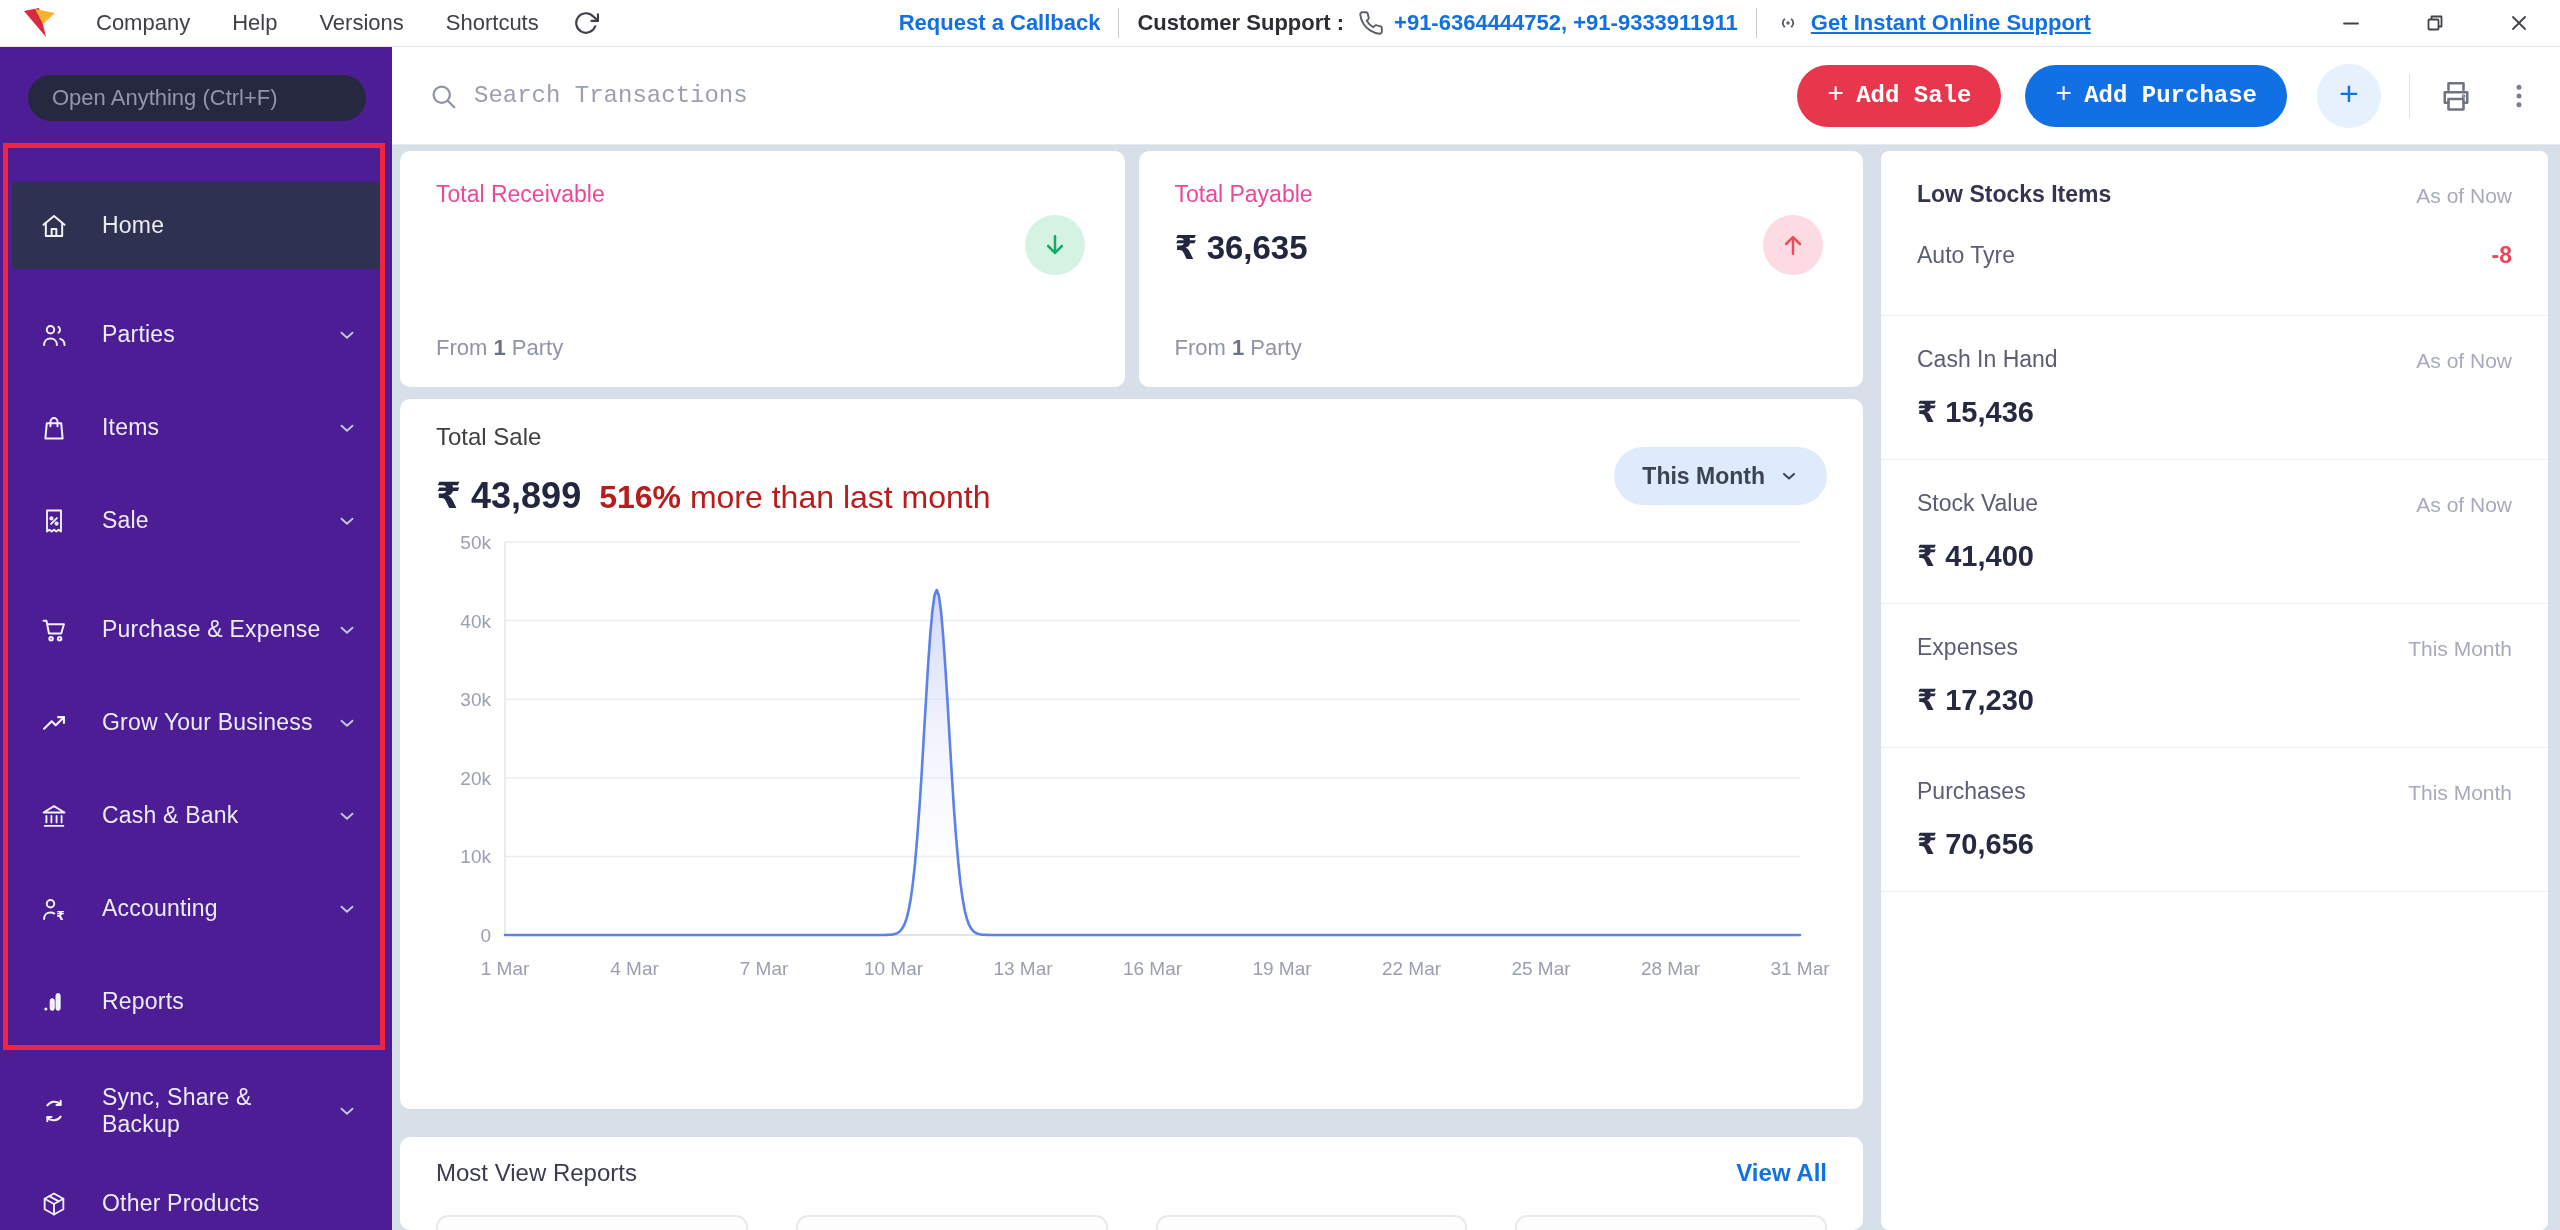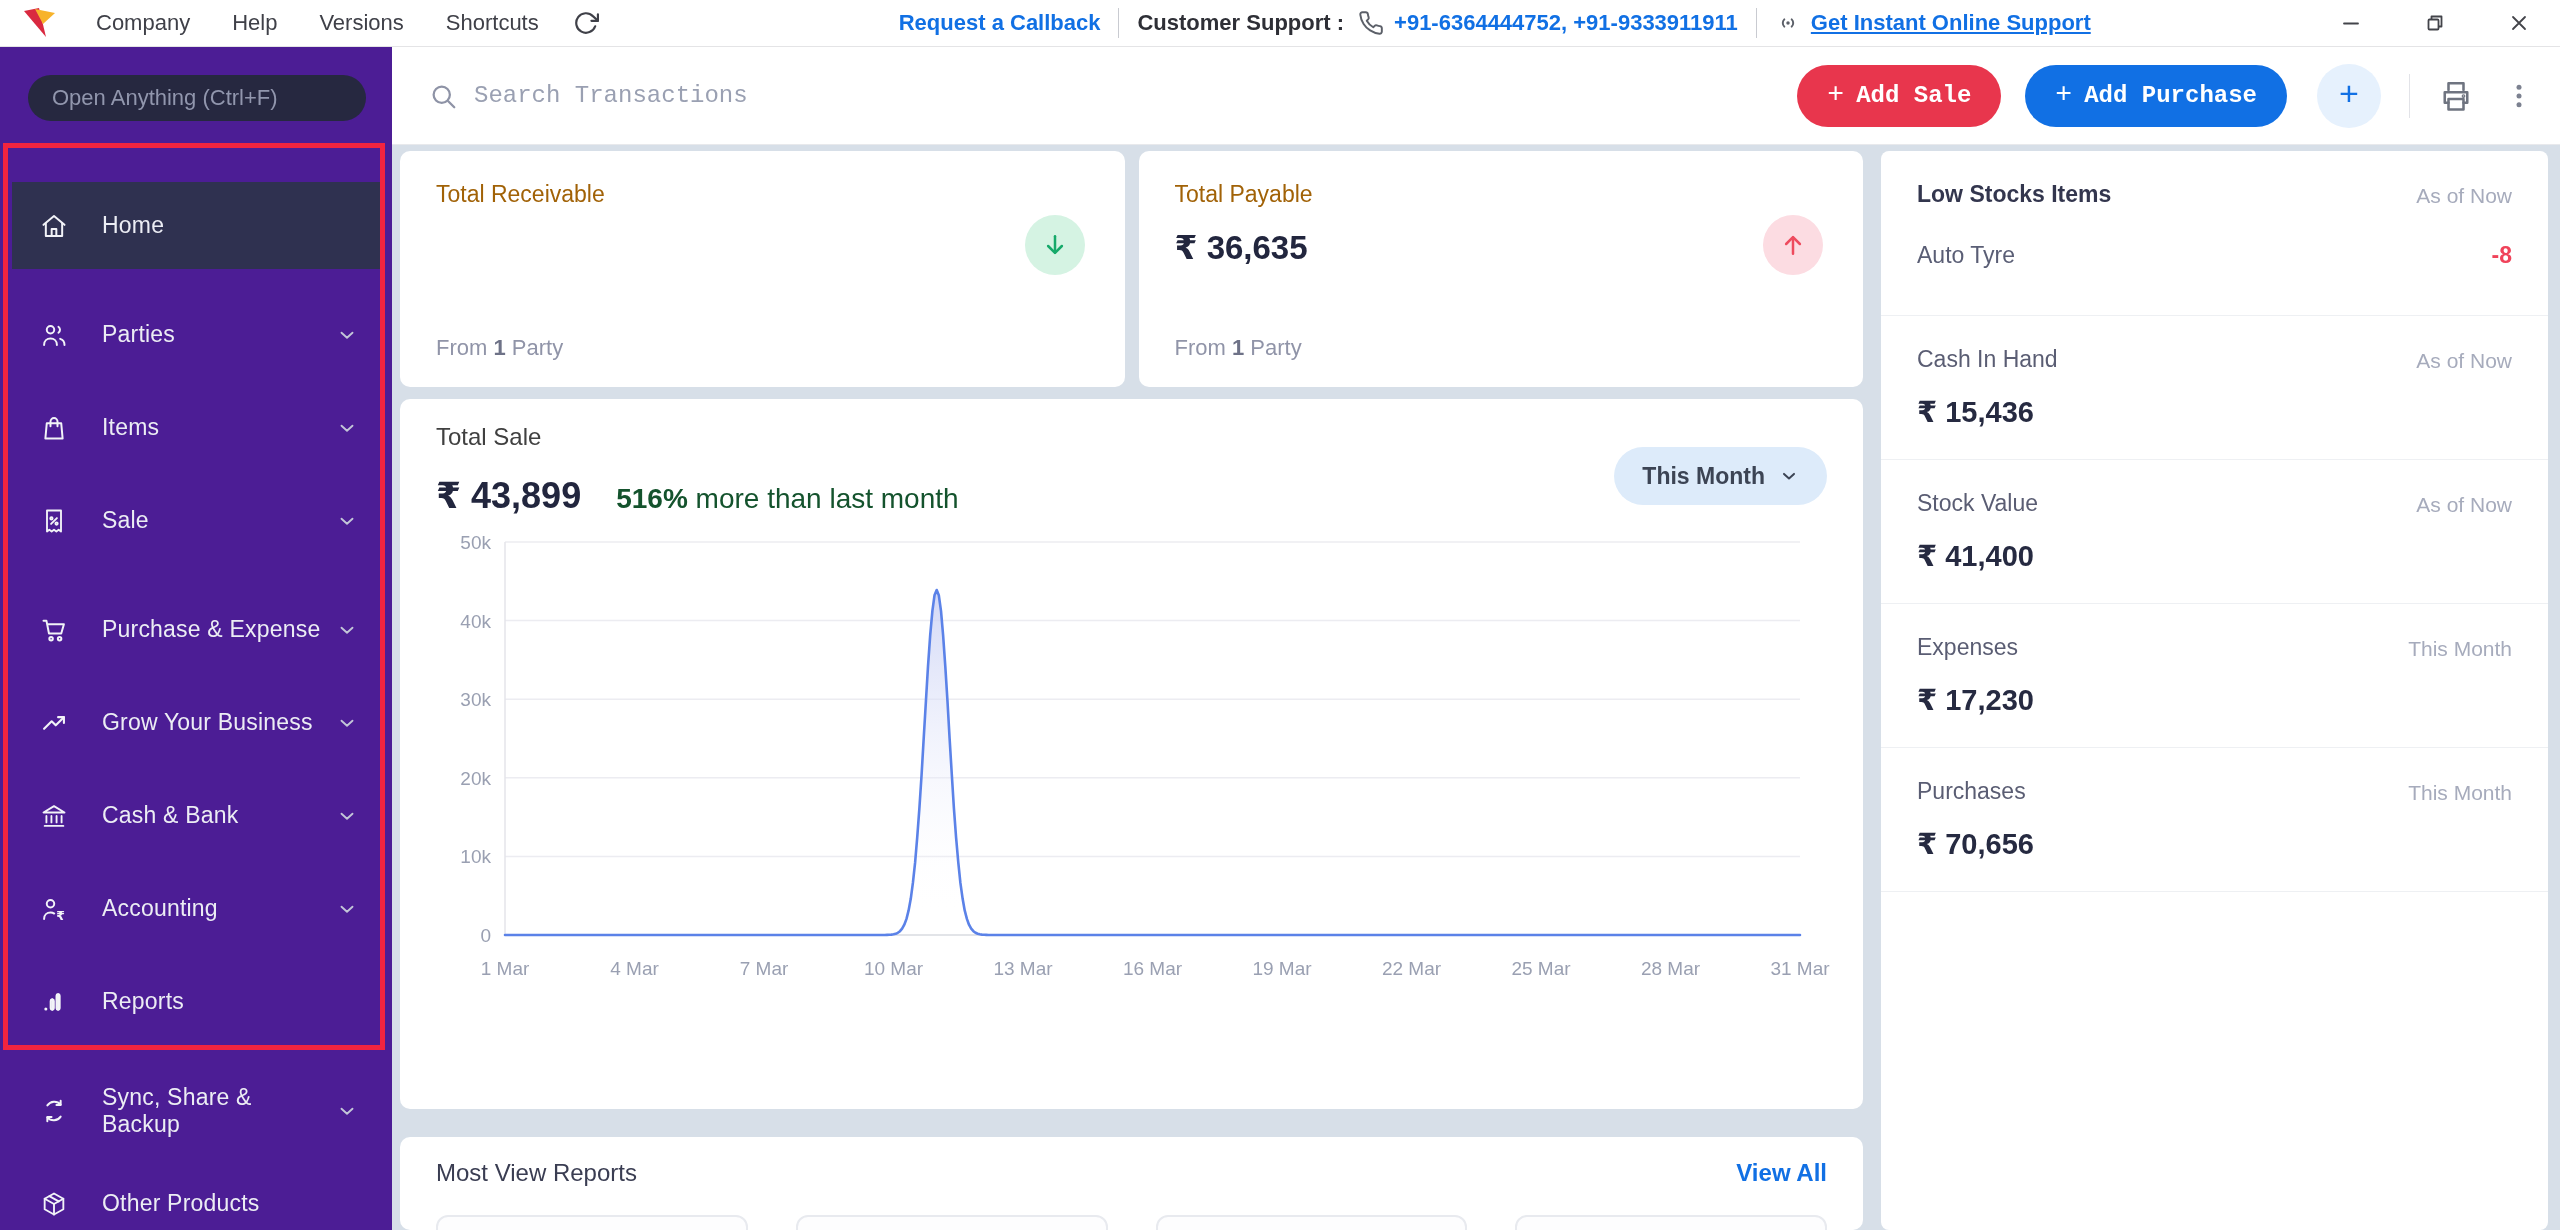--- a/index.html
+++ b/index.html
@@ -91,35 +91,35 @@
   .tl-icon-btn { background: none; border: none; color: #6f7480; cursor: pointer; margin-right: 30px; }
   .tl-kebab { color: #7c8190; margin-right: 0; }
 
   
   .content { flex: 1; display: flex; padding: 6px 12px 0 8px; gap: 18px; overflow: hidden; }
   .left-col { flex: 1; display: flex; flex-direction: column; min-width: 0; }
   .card { background: #fff; border-radius: 10px; }
 
   .summary-row { display: flex; gap: 14px; }
   .summary-card { flex: 1; height: 236px; padding: 30px 36px 26px 36px; position: relative; display: flex; flex-direction: column; }
-  .sc-label { font-size: 23px; color: #a16207; }
+  .sc-label { font-size: 23px; color: #ec4899; }
   .sc-value { font-size: 33px; font-weight: 700; color: #22263e; margin-top: 20px; }
   .sc-from { margin-top: auto; font-size: 22px; color: #9094a8; }
   .sc-from b { color: #6e7287; font-weight: 700; }
   .sc-trend {
     position: absolute; right: 40px; top: 64px; width: 60px; height: 60px;
     border-radius: 50%; display: flex; align-items: center; justify-content: center;
   }
 
   .sale-card { margin-top: 12px; height: 710px; position: relative; }
   .sale-head { padding: 24px 36px 0 36px; }
   .sale-title { font-size: 24px; color: #404040; }
   .sale-value-row { display: flex; align-items: baseline; margin-top: 24px; }
   .sale-value { font-size: 36px; font-weight: 700; color: #22263e; }
-  .sale-delta { font-size: 28px; color: #14532d; margin-left: 35px; }
+  .sale-delta { font-size: 32px; color: #b91c1c; margin-left: 18px; }
   .sale-delta b { font-weight: 700; }
   .period-pill {
     position: absolute; right: 36px; top: 48px; height: 58px; border-radius: 29px;
     background: #ddebfa; border: none; display: flex; align-items: center; gap: 14px;
     padding: 0 28px; font-size: 23px; font-weight: 700; color: #3c4454; cursor: pointer;
     font-family: inherit;
   }
   .period-pill .pp-chevron { color: #3c4454; }
   .sale-chart { width: 1462px; height: 510px; margin-top: 10px; font-family: inherit; }
 

